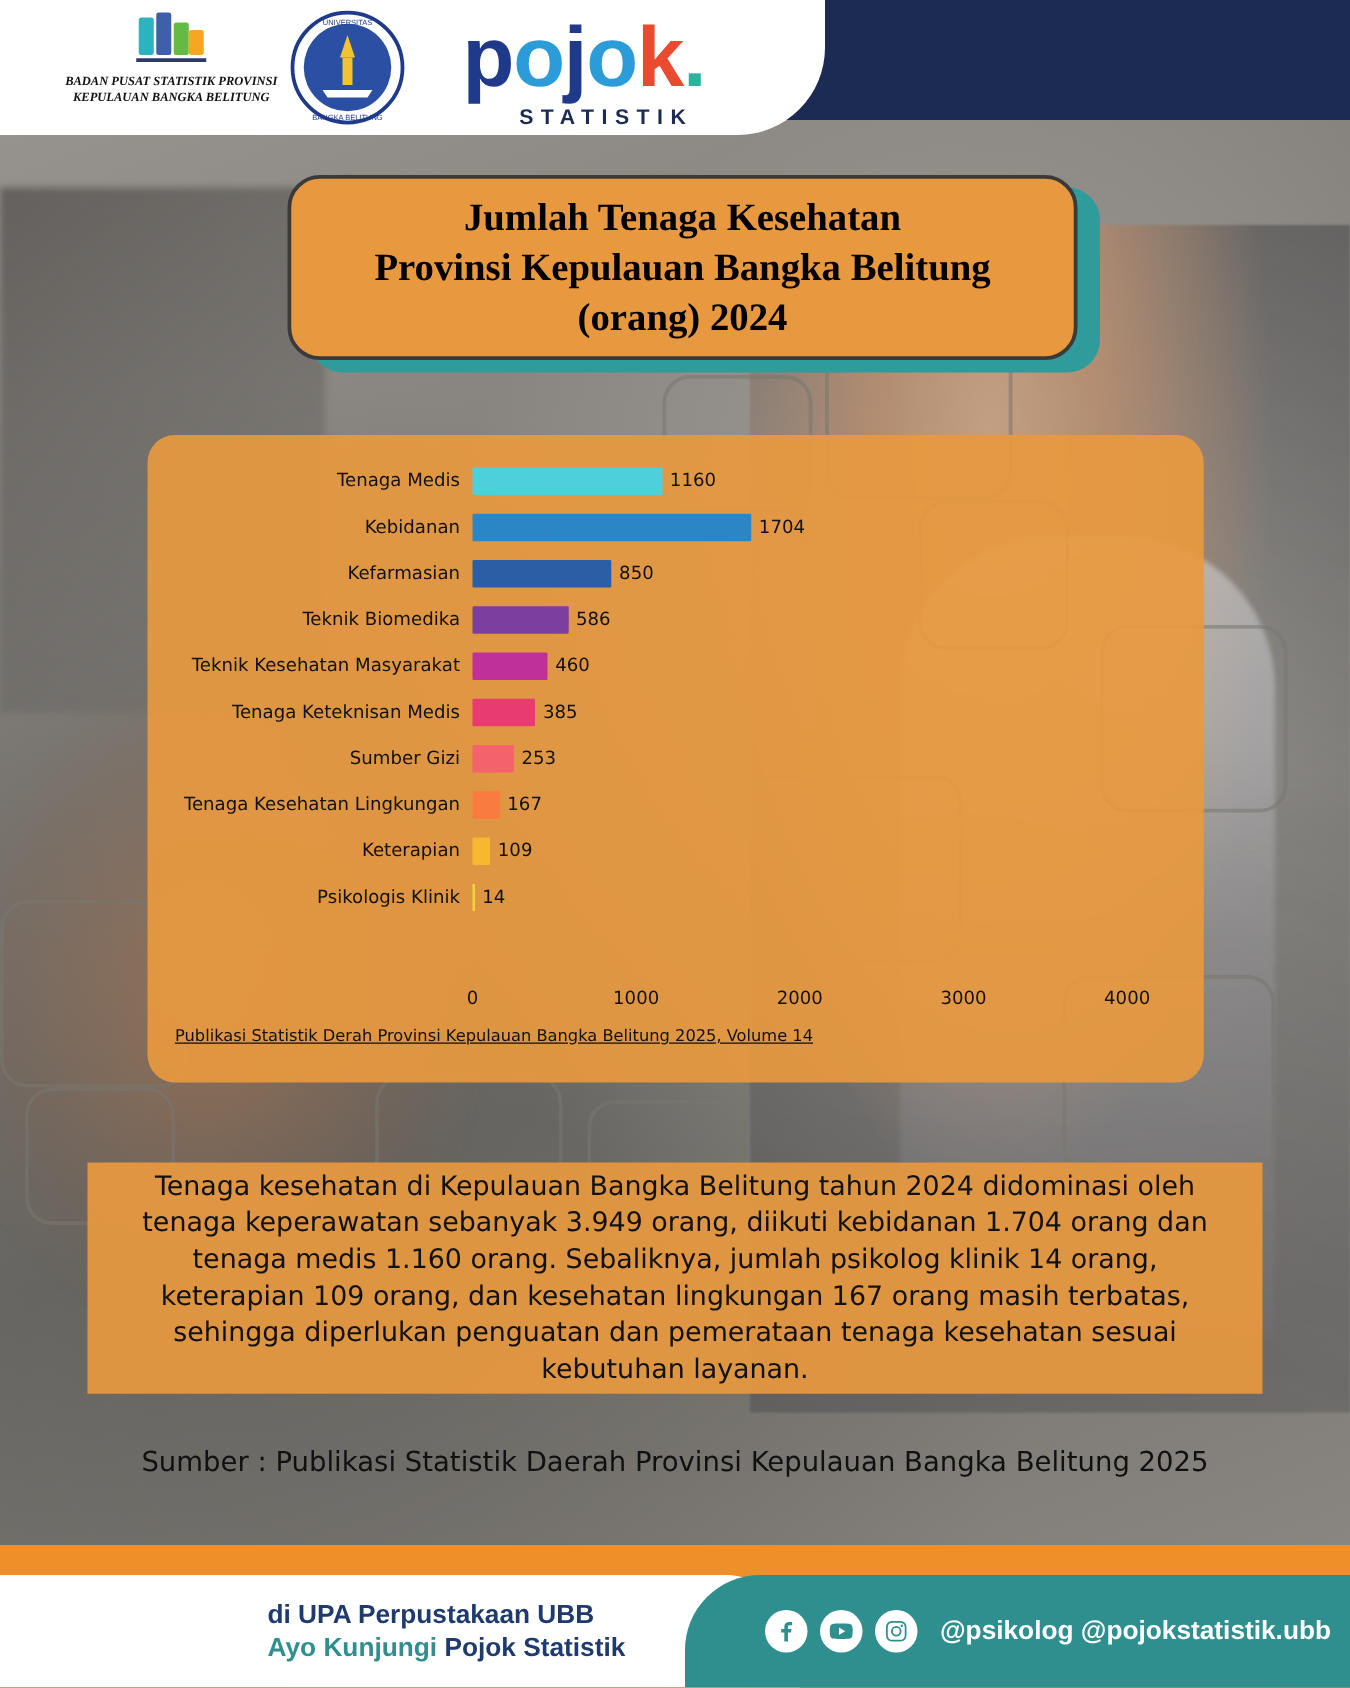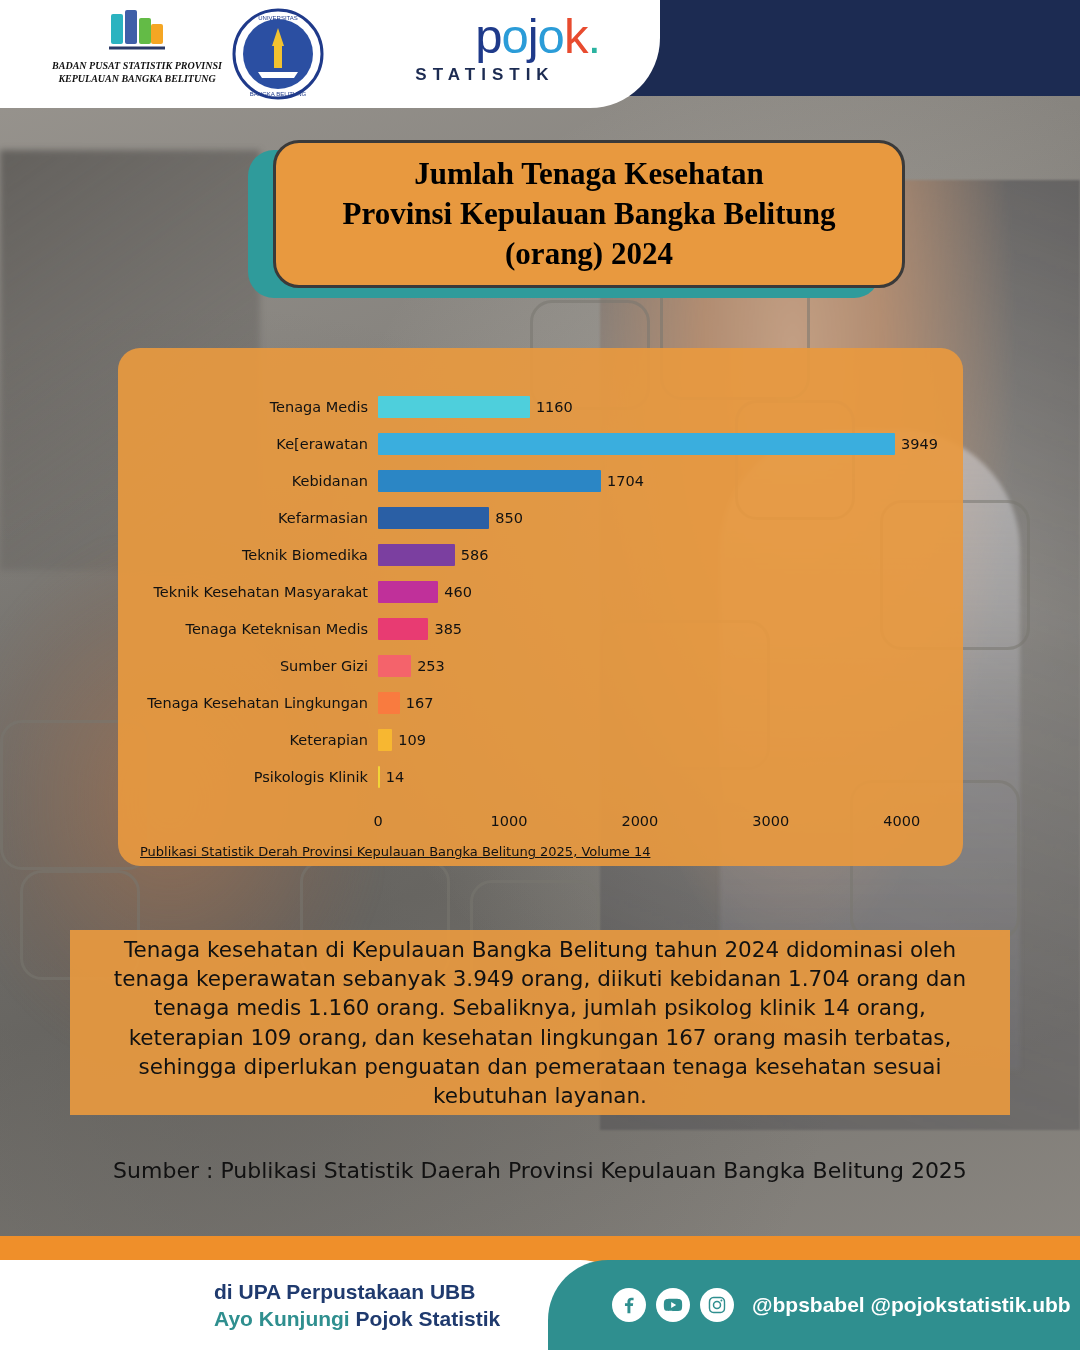--- a/index.html
+++ b/index.html
@@ -64,47 +64,47 @@
   }
   .logo-bps { position: absolute; left: 32px; top: 8px; width: 210px; text-align: center; }
   .bps-mark { width: 64px; height: 50px; margin: 0 auto; position: relative; }
   .bps-title {
     font-family: "Liberation Serif", serif;
     font-weight: bold; font-style: italic;
     font-size: 10px; color: #111; line-height: 1.25; margin-top: 2px;
   }
   .logo-ubb { position: absolute; left: 228px; top: 6px; width: 100px; height: 96px; }
   .logo-pojok { position: absolute; left: 370px; top: 12px; width: 230px; }
-  .pojok-word { font-size: 49px; font-weight: normal; letter-spacing: -1px; line-height: 1; text-align: right; }
+  .pojok-word { font-size: 68px; font-weight: bold; letter-spacing: -1px; line-height: 1; }
   .pojok-word span { display: inline-block; }
   .pojok-sub {
     font-size: 17px; letter-spacing: 6px; font-weight: bold; color: #1c2b52; margin-top: 4px; text-align: center;
   }
 
   
   .title-shadow {
     position: absolute; left: 248px; top: 150px; width: 632px; height: 148px;
     background: #2f9b9b; border-radius: 26px; z-index: 4;
   }
   .title-card {
     position: absolute; left: 230px; top: 140px; width: 632px; height: 148px;
     background: #e8993f; border: 3px solid #3a3a3a; border-radius: 26px; z-index: 6;
-    display: flex; align-items: center; justify-content: center; margin-left: 43px;
+    display: flex; align-items: center; justify-content: center;
   }
   .title-text {
     font-family: "Liberation Serif", serif;
     font-weight: bold; font-size: 31px; color: #000; text-align: center; line-height: 1.28;
     white-space: pre-line;
   }
 
   
   .chart-panel {
     position: absolute; left: 118px; top: 348px; width: 845px; height: 518px;
     background: rgba(232,153,63,0.92); border-radius: 22px; z-index: 6;
-    padding: 42px 22px 10px 22px;
+    padding: 20px 22px 10px 22px;
   }
   .chart-area { position: relative; width: 100%; height: 420px; }
   .row {
     display: flex; align-items: center; height: 33px; margin-bottom: 4px;
   }
   .row-label {
     width: 238px; text-align: right; padding-right: 10px;
     font-size: 14.5px; color: #111; font-family: "DejaVu Sans", sans-serif;
     white-space: nowrap;
   }
@@ -231,27 +231,20 @@
 <div class="chart-panel">
   <div class="chart-area" id="chart-rows">
       <div class="row">
         <div class="row-label">Tenaga Medis</div>
         <div class="bar-wrap">
           <div class="bar" style="width: 26.9767%; background: rgb(78, 207, 220);"></div>
           <span class="bar-val">1160</span>
         </div>
       </div>
       <div class="row">
-        <div class="row-label">Ke[erawatan</div>
-        <div class="bar-wrap">
-          <div class="bar" style="width: 91.8372%; background: rgb(58, 174, 222);"></div>
-          <span class="bar-val">3949</span>
-        </div>
-      </div>
-      <div class="row">
         <div class="row-label">Kebidanan</div>
         <div class="bar-wrap">
           <div class="bar" style="width: 39.6279%; background: rgb(43, 134, 197);"></div>
           <span class="bar-val">1704</span>
         </div>
       </div>
       <div class="row">
         <div class="row-label">Kefarmasian</div>
         <div class="bar-wrap">
           <div class="bar" style="width: 19.7674%; background: rgb(42, 95, 165);"></div>
@@ -345,15 +338,15 @@
     <span class="s-icon">
       <svg width="22" height="22" viewBox="0 0 24 24" aria-hidden="true">
           <path fill="#2f8f8f" d="M22 12s0-3-.4-4.4a2.8 2.8 0 0 0-2-2C18.2 5.2 12 5.2 12 5.2s-6.2 0-7.6.4a2.8 2.8 0 0 0-2 2C2 9 2 12 2 12s0 3 .4 4.4a2.8 2.8 0 0 0 2 2c1.4.4 7.6.4 7.6.4s6.2 0 7.6-.4a2.8 2.8 0 0 0 2-2C22 15 22 12 22 12zM10 15.2V8.8L15.5 12 10 15.2z"></path>
         </svg>
     </span>
     <span class="s-icon">
       <svg width="22" height="22" viewBox="0 0 24 24" aria-hidden="true">
           <path fill="#2f8f8f" d="M12 4.6c2.4 0 2.7 0 3.6.05.9.04 1.4.2 1.7.33.43.17.74.37 1.06.7.33.32.53.63.7 1.06.13.3.29.8.33 1.7.05.9.05 1.2.05 3.6s0 2.7-.05 3.6c-.04.9-.2 1.4-.33 1.7-.17.43-.37.74-.7 1.06-.32.33-.63.53-1.06.7-.3.13-.8.29-1.7.33-.9.05-1.2.05-3.6.05s-2.7 0-3.6-.05c-.9-.04-1.4-.2-1.7-.33a2.9 2.9 0 0 1-1.06-.7 2.9 2.9 0 0 1-.7-1.06c-.13-.3-.29-.8-.33-1.7C4.6 14.7 4.6 14.4 4.6 12s0-2.7.05-3.6c.04-.9.2-1.4.33-1.7.17-.43.37-.74.7-1.06a2.9 2.9 0 0 1 1.06-.7c.3-.13.8-.29 1.7-.33C9.3 4.6 9.6 4.6 12 4.6M12 3c-2.44 0-2.75.01-3.7.05-.96.05-1.6.2-2.17.42-.6.23-1.1.54-1.6 1.04-.5.5-.81 1-1.04 1.6-.22.57-.37 1.21-.42 2.17C3.01 9.25 3 9.56 3 12s.01 2.75.05 3.7c.5.96.2 1.6.42 2.17.23.6.54 1.1 1.04 1.6.5.5 1 .81 1.6 1.04.57.22 1.21.37 2.17.42.95.04 1.26.05 3.7.05s2.75-.01 3.7-.05c.96-.05 1.6-.2 2.17-.42.6-.23 1.1-.54 1.6-1.04.5-.5.81-1 1.04-1.6.22-.57.37-1.21.42-2.17.04-.95.05-1.26.05-3.7s-.01-2.75-.05-3.7c-.05-.96-.2-1.6-.42-2.17a4.5 4.5 0 0 0-1.04-1.6 4.5 4.5 0 0 0-1.6-1.04c-.57-.22-1.21-.37-2.17-.42C14.75 3.01 14.44 3 12 3zm0 4.38A4.62 4.62 0 1 0 16.62 12 4.62 4.62 0 0 0 12 7.38zm0 7.62A3 3 0 1 1 15 12a3 3 0 0 1-3 3zm4.8-8.88a1.08 1.08 0 1 0 1.08 1.08A1.08 1.08 0 0 0 16.8 6.12z"></path>
         </svg>
     </span>
-    <span class="handles">@bpsbabel  @pojokstatistik.ubb</span>
+    <span class="handles">@psikolog  @pojokstatistik.ubb</span>
   </div>
 </div>
 
 </body></html>

